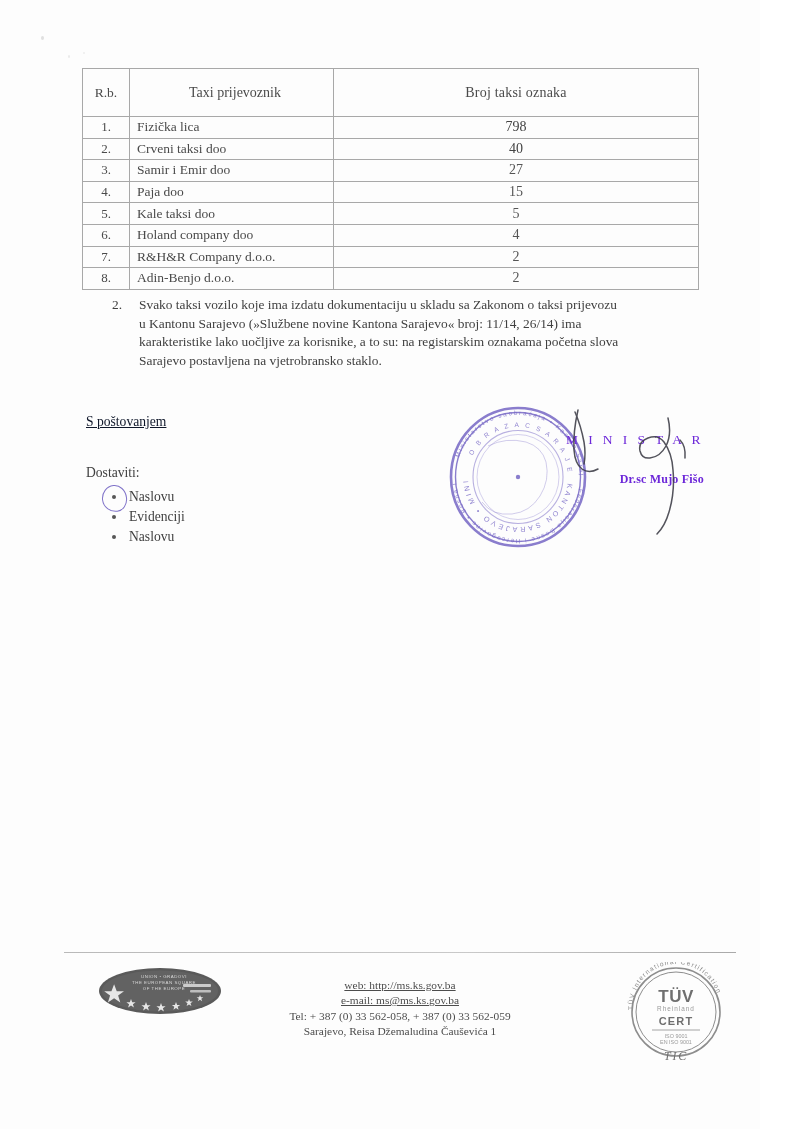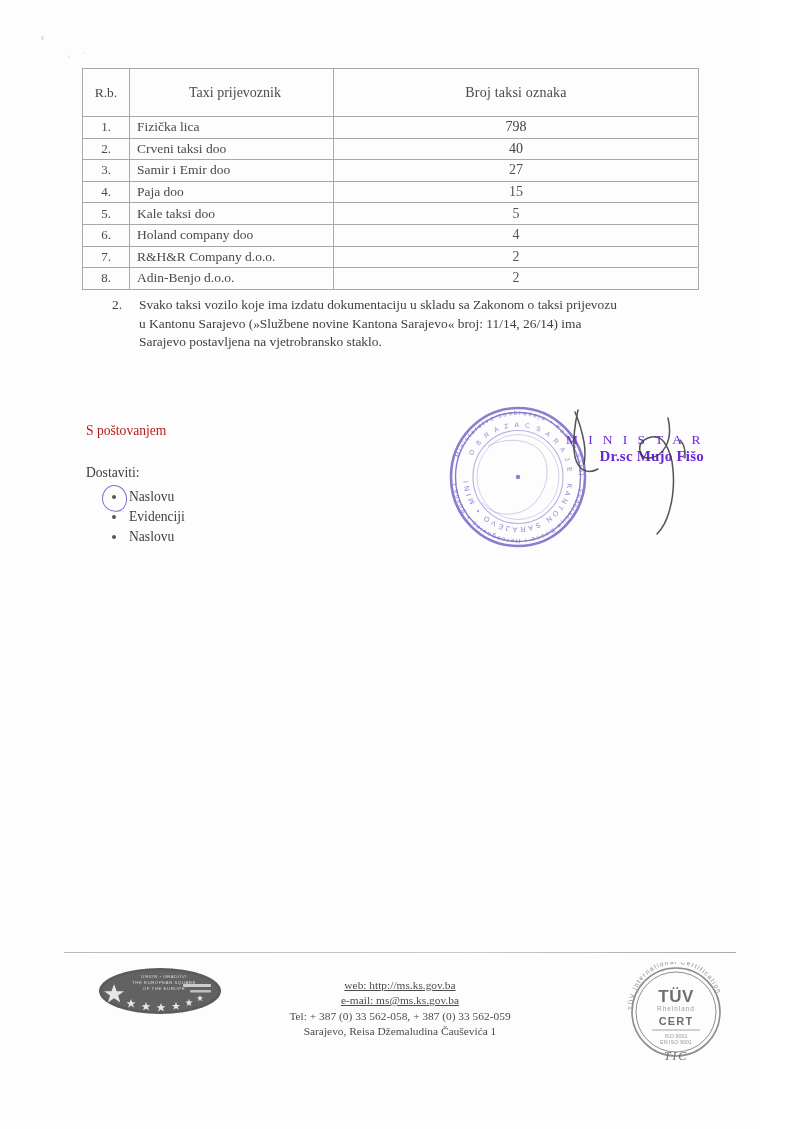--- a/index.html
+++ b/index.html
@@ -82,23 +82,24 @@
     margin-left: 27px;
     text-align: justify;
     text-justify: inter-word;
   }
   .para-body .lastline { text-align: left; }
 
   
   .postovanjem {
     position: absolute;
     left: 86px;
-    top: 423px;
+    top: 414px;
     font-size: 13.6px;
-    color: #b91c1c;
+    color: #0f172a;
+    text-decoration: underline;
   }
   .dostaviti {
     position: absolute;
     left: 86px;
     top: 465px;
     font-size: 13.6px;
     color: #404040;
   }
   ul.dlist {
     list-style: none;
@@ -140,22 +141,22 @@
     top: 432px;
     text-align: right;
     color: #6d28d9;
     z-index: 4;
   }
   .sig-title {
     font-size: 13.5px;
     letter-spacing: 3.4px;
   }
   .sig-name {
-    font-size: 15px;
-    margin-top: 0;
+    font-size: 12px;
+    margin-top: 24px;
     font-weight: bold;
     letter-spacing: .2px;
   }
 
   
   .stamp {
     position: absolute;
     left: 448px;
     top: 404px;
     width: 140px;
@@ -270,20 +271,21 @@
         </tr>
       </tbody>
     </table>
   </div>
 
   <div class="para-block">
     <span class="para-num">2.</span>
     <div class="para-body">
       <div>Svako taksi vozilo koje ima izdatu dokumentaciju u skladu sa Zakonom o taksi prijevozu</div>
       <div>u Kantonu Sarajevo (»Službene novine Kantona   Sarajevo« broj: 11/14, 26/14) ima</div>
+      <div>karakteristike lako uočljive za korisnike, a to su: na registarskim oznakama početna slova</div>
       <div class="lastline">Sarajevo postavljena na vjetrobransko staklo.</div>
     </div>
   </div>
 
   <div class="postovanjem">S poštovanjem</div>
 
   <div class="dostaviti">
     <div>Dostaviti:</div>
     <ul class="dlist">
       <li>

